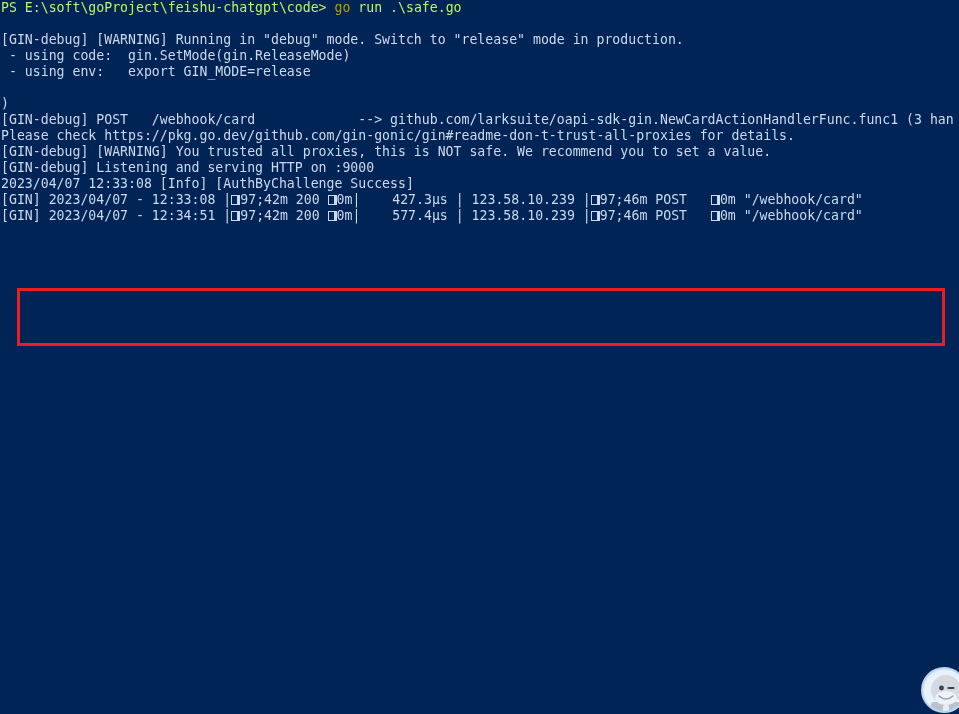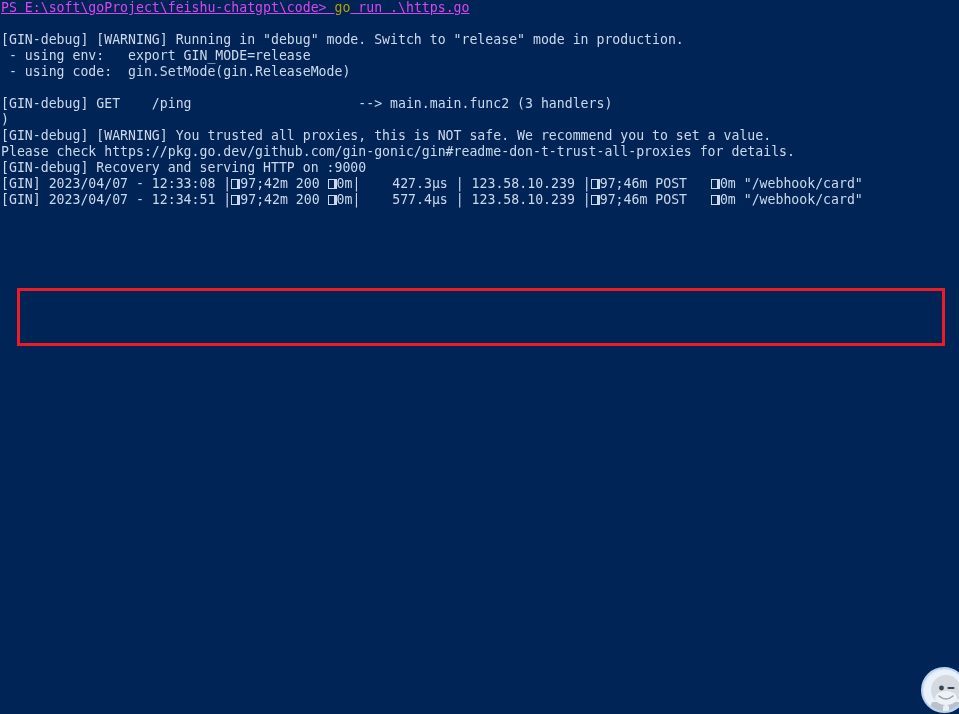--- a/index.html
+++ b/index.html
@@ -28,21 +28,21 @@
     height: 16px;
     line-height: 16px;
     font-size: 13.2px;
     letter-spacing: 0px;
     color: #ccd9ec;
     white-space: pre;
     font-family: "DejaVu Sans Mono", "Liberation Mono", monospace;
     padding-left: 1px;
   }
   .line.blank { color: transparent; }
-  .fg-white  { color: #d946ef; text-decoration: underline; }
+  .fg-white  { color: #bef264; }
   .fg-yellow { color: #b3a000; }
   .esc {
     display: inline-block;
     width: 7px;
     height: 10px;
     border: 1px solid #ccd9ec;
     vertical-align: -1px;
     box-sizing: border-box;
     margin-right: 0px;
   }
@@ -84,32 +84,33 @@
   }
   #avatar svg { position: absolute; left: 0; top: 0; }
 </style>
 </head>
 <body>
 
 <div id="screen">
 
   <div id="console">
 
-    <div class="line"><span class="fg-white">PS E:\soft\goProject\feishu-chatgpt\code&gt; </span><span class="fg-yellow">go</span><span class="fg-white"> run .\https.go</span></div>
+    <div class="line"><span class="fg-white">PS E:\soft\goProject\feishu-chatgpt\code&gt; </span><span class="fg-yellow">go</span><span class="fg-white"> run .\safe.go</span></div>
 
     <div class="line blank">&nbsp;</div>
     <div class="line">[GIN-debug] [WARNING] Running in "debug" mode. Switch to "release" mode in production.</div>
+    <div class="line"> - using code:  gin.SetMode(gin.ReleaseMode)</div>
     <div class="line"> - using env:   export GIN_MODE=release</div>
-    <div class="line"> - using code:  gin.SetMode(gin.ReleaseMode)</div>
     <div class="line blank">&nbsp;</div>
-    <div class="line">[GIN-debug] GET    /ping                     --&gt; main.main.func2 (3 handlers)</div>
     <div class="line">)</div>
+    <div class="line">[GIN-debug] POST   /webhook/card             --&gt; github.com/larksuite/oapi-sdk-gin.NewCardActionHandlerFunc.func1 (3 han</div>
+    <div class="line">Please check https://pkg.go.dev/github.com/gin-gonic/gin#readme-don-t-trust-all-proxies for details.</div>
     <div class="line">[GIN-debug] [WARNING] You trusted all proxies, this is NOT safe. We recommend you to set a value.</div>
-    <div class="line">Please check https://pkg.go.dev/github.com/gin-gonic/gin#readme-don-t-trust-all-proxies for details.</div>
-    <div class="line">[GIN-debug] Recovery and serving HTTP on :9000</div>
+    <div class="line">[GIN-debug] Listening and serving HTTP on :9000</div>
+    <div class="line">2023/04/07 12:33:08 [Info] [AuthByChallenge Success]</div>
 
     <div class="line"><span>[GIN] 2023/04/07 - 12:33:08 |</span><span class="esc"></span><span class="esc-narrow"></span><span>97;42m</span><span> 200 </span><span class="esc"></span><span class="esc-narrow"></span><span>0m</span><span>|</span><span>    427.3µs</span><span> | </span><span>123.58.10.239</span><span> |</span><span class="esc"></span><span class="esc-narrow"></span><span>97;46m</span><span> POST   </span><span class="esc"></span><span class="esc-narrow"></span><span>0m</span><span> "/webhook/card"</span></div>
 
 
     <div class="line"><span>[GIN] 2023/04/07 - 12:34:51 |</span><span class="esc"></span><span class="esc-narrow"></span><span>97;42m</span><span> 200 </span><span class="esc"></span><span class="esc-narrow"></span><span>0m</span><span>|</span><span>    577.4µs</span><span> | </span><span>123.58.10.239</span><span> |</span><span class="esc"></span><span class="esc-narrow"></span><span>97;46m</span><span> POST   </span><span class="esc"></span><span class="esc-narrow"></span><span>0m</span><span> "/webhook/card"</span></div>
 
   </div>
 
   <div id="highlight-box"></div>
 

